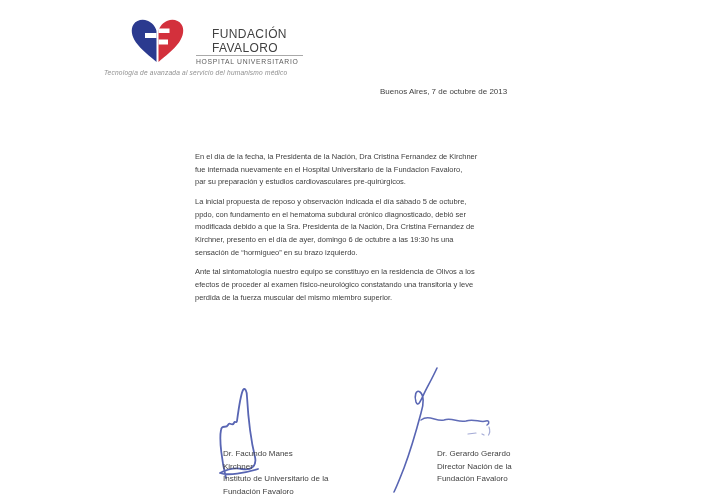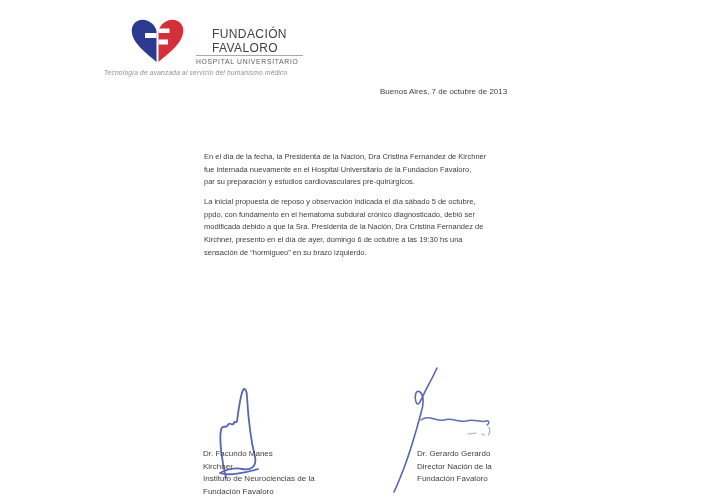--- a/index.html
+++ b/index.html
@@ -15,26 +15,26 @@
   .org-name.l2{top:41.5px;}
   .org-underline{left:196px;top:55px;width:107px;height:1px;background:#a9a9a9;}
   .org-subtitle{left:196px;top:57.5px;color:#5a5a5a;font-size:6.8px;
     letter-spacing:.7px;white-space:nowrap;}
   .tagline{left:104px;top:68.5px;color:#8f8f8f;font-size:6.6px;font-style:italic;
     letter-spacing:.2px;white-space:nowrap;}
   
   .date-line{left:360px;top:87px;color:#3f3f3f;font-size:8px;white-space:nowrap;margin-left:20px;}
   .letter-body{left:193px;top:151px;width:365px;color:#3e3e3e;font-size:7.5px;
     line-height:12.65px;}
-  .para{white-space:pre-line;margin:0 0 7px 11px;}
+  .para{white-space:pre-line;margin:0 0 7px 2px;}
   
   .sig-block{color:#3f3f3f;font-size:8px;line-height:12.5px;}
   .sig-left{left:203px;top:448px;}
   .sig-right{left:417px;top:448px;}
-  .sig-line{white-space:nowrap;}
+  .sig-line{white-space:nowrap;margin-left:20px;}
   svg{display:block;}
 </style>
 </head>
 <body>
 
 <div class="page">
 
   <svg class="abs" style="left:130px;top:18px;" width="55" height="46" viewBox="0 0 55 46">
     <path d="M26.5,44 C20,38.5 11,31.5 6,24.5 C1.5,18 0.5,11 3.5,6.5 C6.5,2 12.5,0.8 17.5,2.8 C22,4.6 25.5,8.5 26.5,13 L26.5,44 Z" fill="#2b3a8f"></path>
     <path d="M28.5,44 C35,38.5 44,31.5 49,24.5 C53.5,18 54.5,11 51.5,6.5 C48.5,2 42.5,0.8 37.5,2.8 C33,4.6 29.5,8.5 28.5,13 L28.5,44 Z" fill="#d3303c"></path>
@@ -53,37 +53,40 @@
 
   <div class="abs letter-body">
     <div class="para">En el día de la fecha, la Presidenta de la Nación, Dra Cristina Fernandez de Kirchner
 fue internada nuevamente en el Hospital Universitario de la Fundacion Favaloro,
 par su preparación y estudios cardiovasculares pre-quirúrgicos.</div>
     <div class="para">La inicial propuesta de reposo y observación indicada el día sábado 5 de octubre,
 ppdo, con fundamento en el hematoma subdural crónico diagnosticado, debió ser
 modificada debido a que la Sra. Presidenta de la Nación, Dra Cristina Fernandez de
 Kirchner, presento en el día de ayer, domingo 6 de octubre a las 19:30 hs una
 sensación de “hormigueo” en su brazo izquierdo.</div>
+    <div class="para">Ante tal sintomatología nuestro equipo se constituyo en la residencia de Olivos a los
+efectos de proceder al examen físico-neurológico constatando una transitoria y leve
+perdida de la fuerza muscular del mismo miembro superior.</div>
   </div>
 
   <svg class="abs" style="left:180px;top:360px;" width="380" height="140" viewBox="0 0 380 140">
 
     <path fill="none" stroke-width="1.8" stroke-linecap="round" stroke-linejoin="round" opacity="0.92" d="M46,118 C42,102 39,80 41,70 C42,64 46,69 48,65 C50,61 52,67 54,63 C55,60 56,64 57,61 C59,46 61,34 63,30 C65,27 67,31 67,37 C68,54 71,81 75,97 C77,106 71,111 62,109 C53,107 44,111 40,113 C48,116 65,113 78,109" stroke="#4a58ad"></path>
 
     <path fill="none" stroke-width="1.6" stroke-linecap="round" stroke-linejoin="round" opacity="0.92" d="M257,8 C251,21 246,29 243,36 C240,42 238,47 236,42 C234,36 236,29 240,32 C244,35 244,44 241,53 C237,68 230,92 224,108 C220,118 217,126 214,132" stroke="#4a58ad"></path>
 
     <path fill="none" stroke-width="1.5" stroke-linecap="round" stroke-linejoin="round" opacity="0.88" d="M241,60 C249,54 256,62 264,60 C272,57 278,63 286,61 C294,58 300,63 306,61 C309,60 310,63 307,65" stroke="#4a58ad"></path>
 
     <path fill="none" stroke-width="1.2" stroke-linecap="round" opacity="0.5" d="M288,74 l8,-1 m6,1 l2,1 m5,-8 c1,3 1,6 -0.5,8" stroke="#4a58ad"></path>
   </svg>
 
   <div class="abs sig-block sig-left">
     <div class="sig-line">Dr. Facundo Manes</div>
     <div class="sig-line">Kirchner</div>
-    <div class="sig-line">Instituto de Neurociencias de la</div>
+    <div class="sig-line">Instituto de Universitario de la</div>
     <div class="sig-line">Fundación Favaloro</div>
   </div>
 
   <div class="abs sig-block sig-right">
     <div class="sig-line">Dr. Gerardo Gerardo</div>
     <div class="sig-line">Director Nación de la</div>
     <div class="sig-line">Fundación Favaloro</div>
   </div>
 
 </div>

